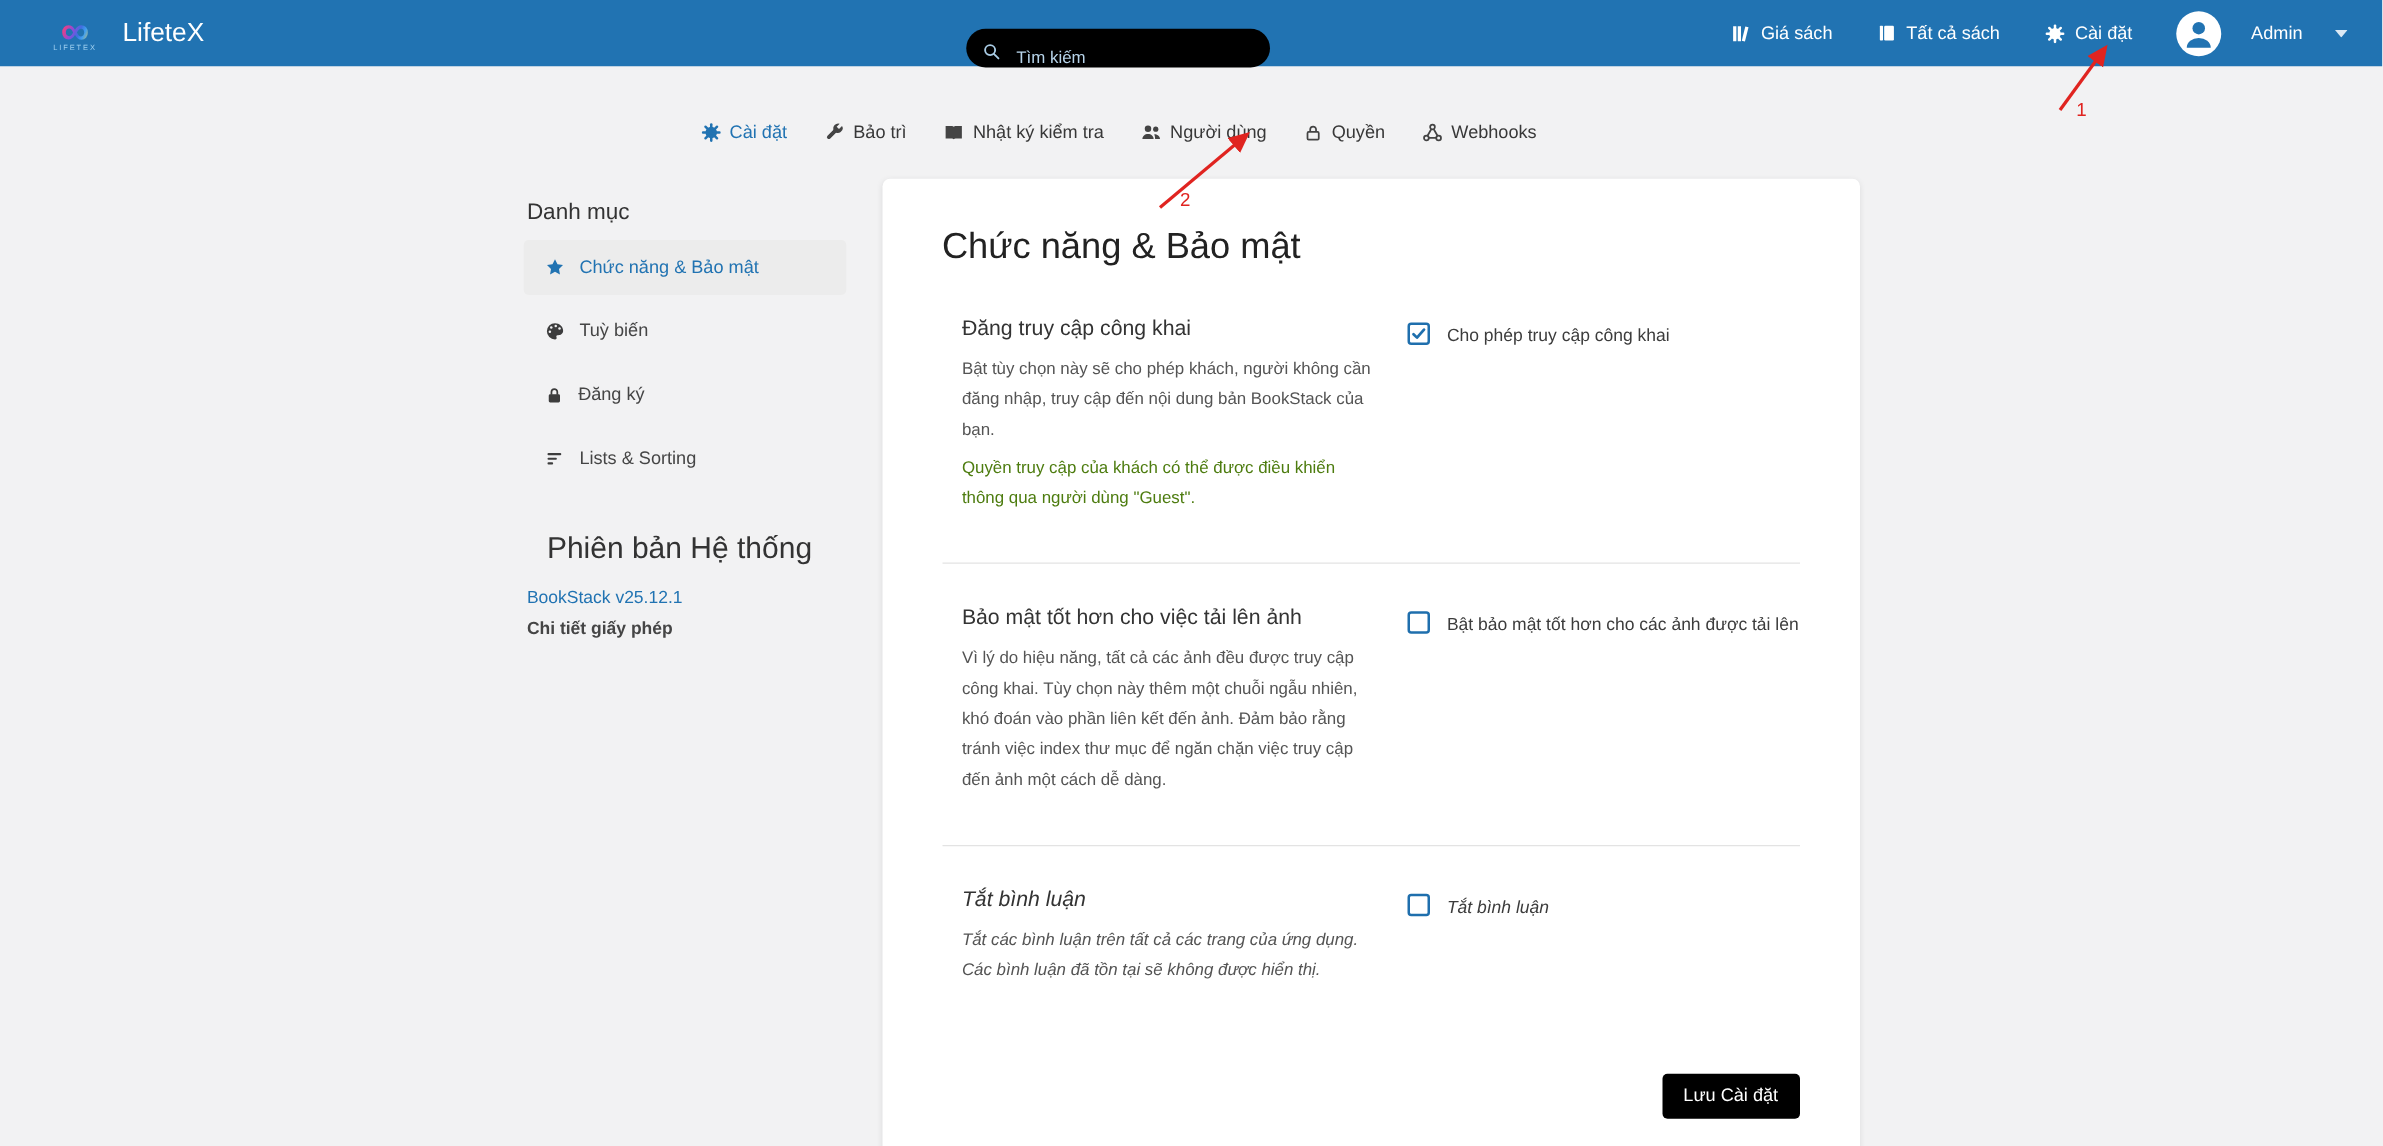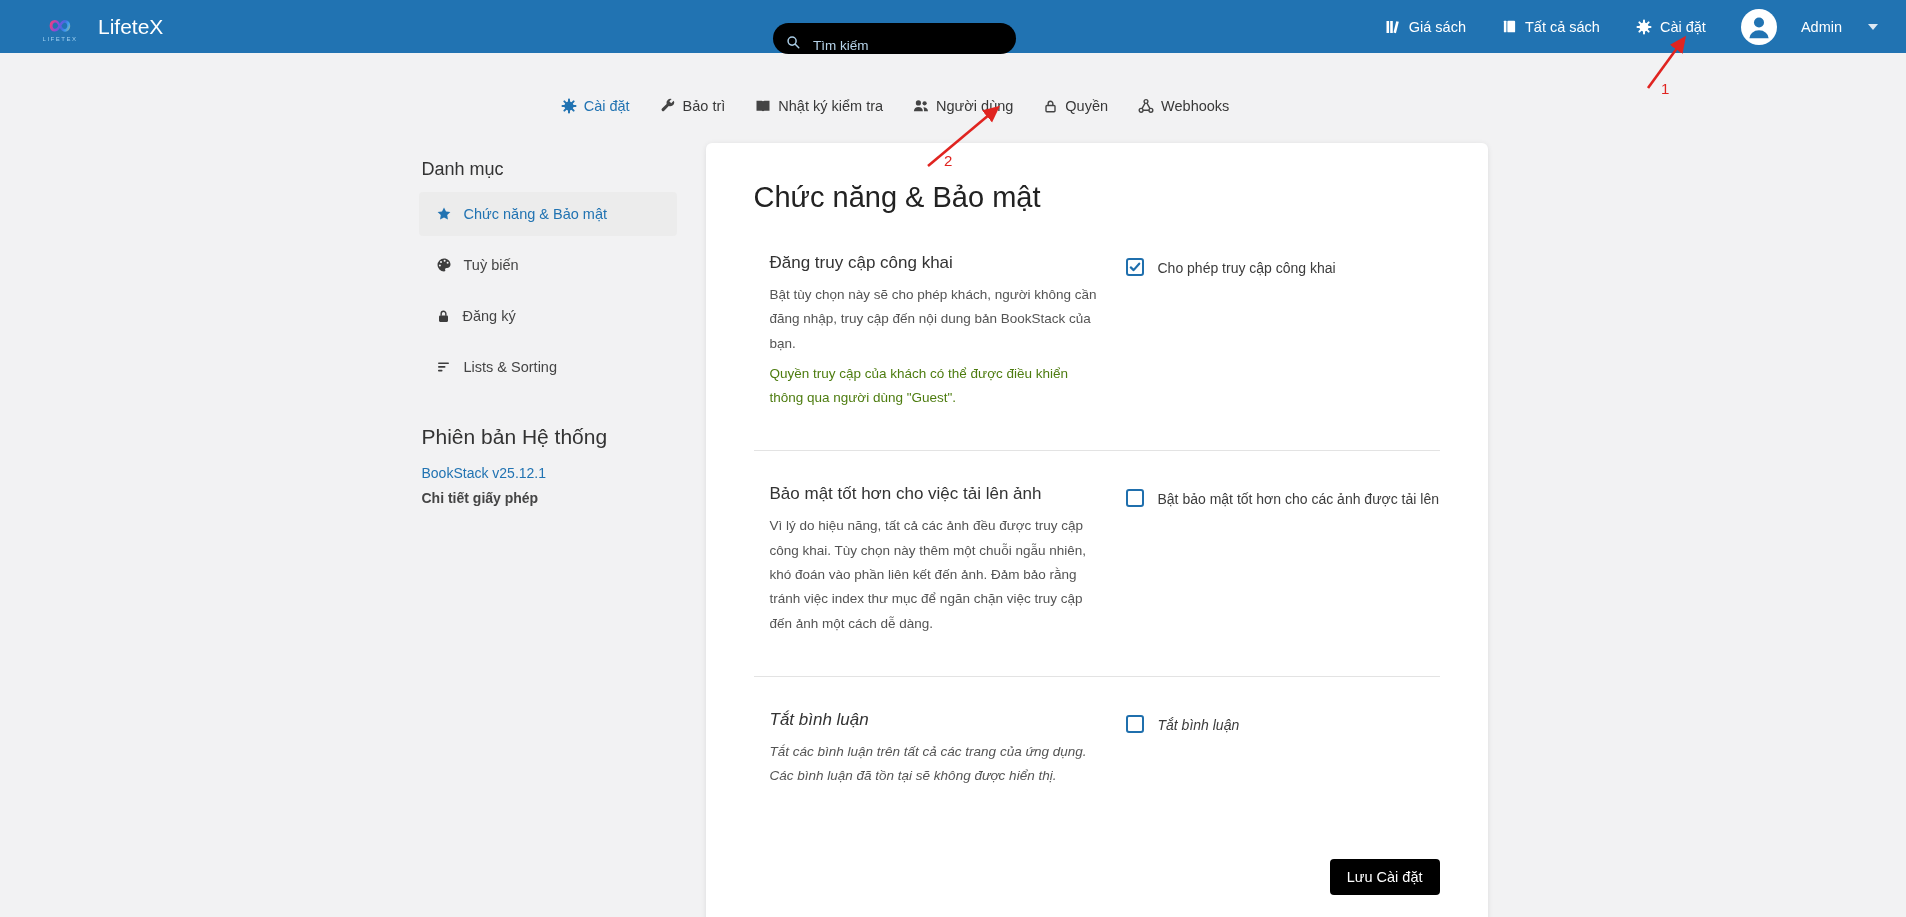--- a/index.html
+++ b/index.html
@@ -42,21 +42,21 @@
   .content{width:1069px;margin:28px auto 0;display:flex;gap:29px;align-items:flex-start;}
 
   
   .sidebar{width:258px;flex:0 0 258px;padding-top:16px;box-sizing:border-box;}
   .side-heading{font-size:18px;font-weight:400;color:#333;margin:0 0 12px 3px;}
   .side-item{display:flex;align-items:center;gap:12px;padding:13px 17px;border-radius:4px;
     font-size:14.5px;color:#454545;margin-bottom:7px;cursor:pointer;line-height:18px;}
   .side-item svg{color:#3d3d3d;flex:0 0 auto;}
   .side-item.active{background:#ececec;color:#2173b2;}
   .side-item.active svg{color:#2173b2;}
-  .version-heading{font-size:21px;font-weight:400;color:#333;margin:36px 0 16px 3px;}
+  .version-heading{font-size:24px;font-weight:400;color:#333;margin:36px 0 16px 19px;}
   .version-link{display:block;color:#2173b2;font-size:14px;margin:0 0 9px 3px;text-decoration:none;cursor:pointer;}
   .license-link{display:block;color:#454545;font-size:14px;margin-left:3px;text-decoration:none;cursor:pointer;font-weight:bold;}
 
   
   .card{width:782px;min-height:657px;box-sizing:border-box;background:#fff;border-radius:6px;
     box-shadow:0 1px 6px -1px rgba(0,0,0,0.12);padding:38px 48px 36px;display:flex;flex-direction:column;}
   .card-title{font-size:29px;font-weight:400;color:#222;margin:0 0 6px;}
   .section{display:grid;grid-template-columns:330px 1fr;column-gap:26px;padding:33px 16px 40px;border-bottom:1px solid #e3e3e3;}
   .section.last{border-bottom:none;font-style:italic;}
   .sec-heading{font-size:17px;font-weight:400;color:#333;margin:0 0 10px;}

